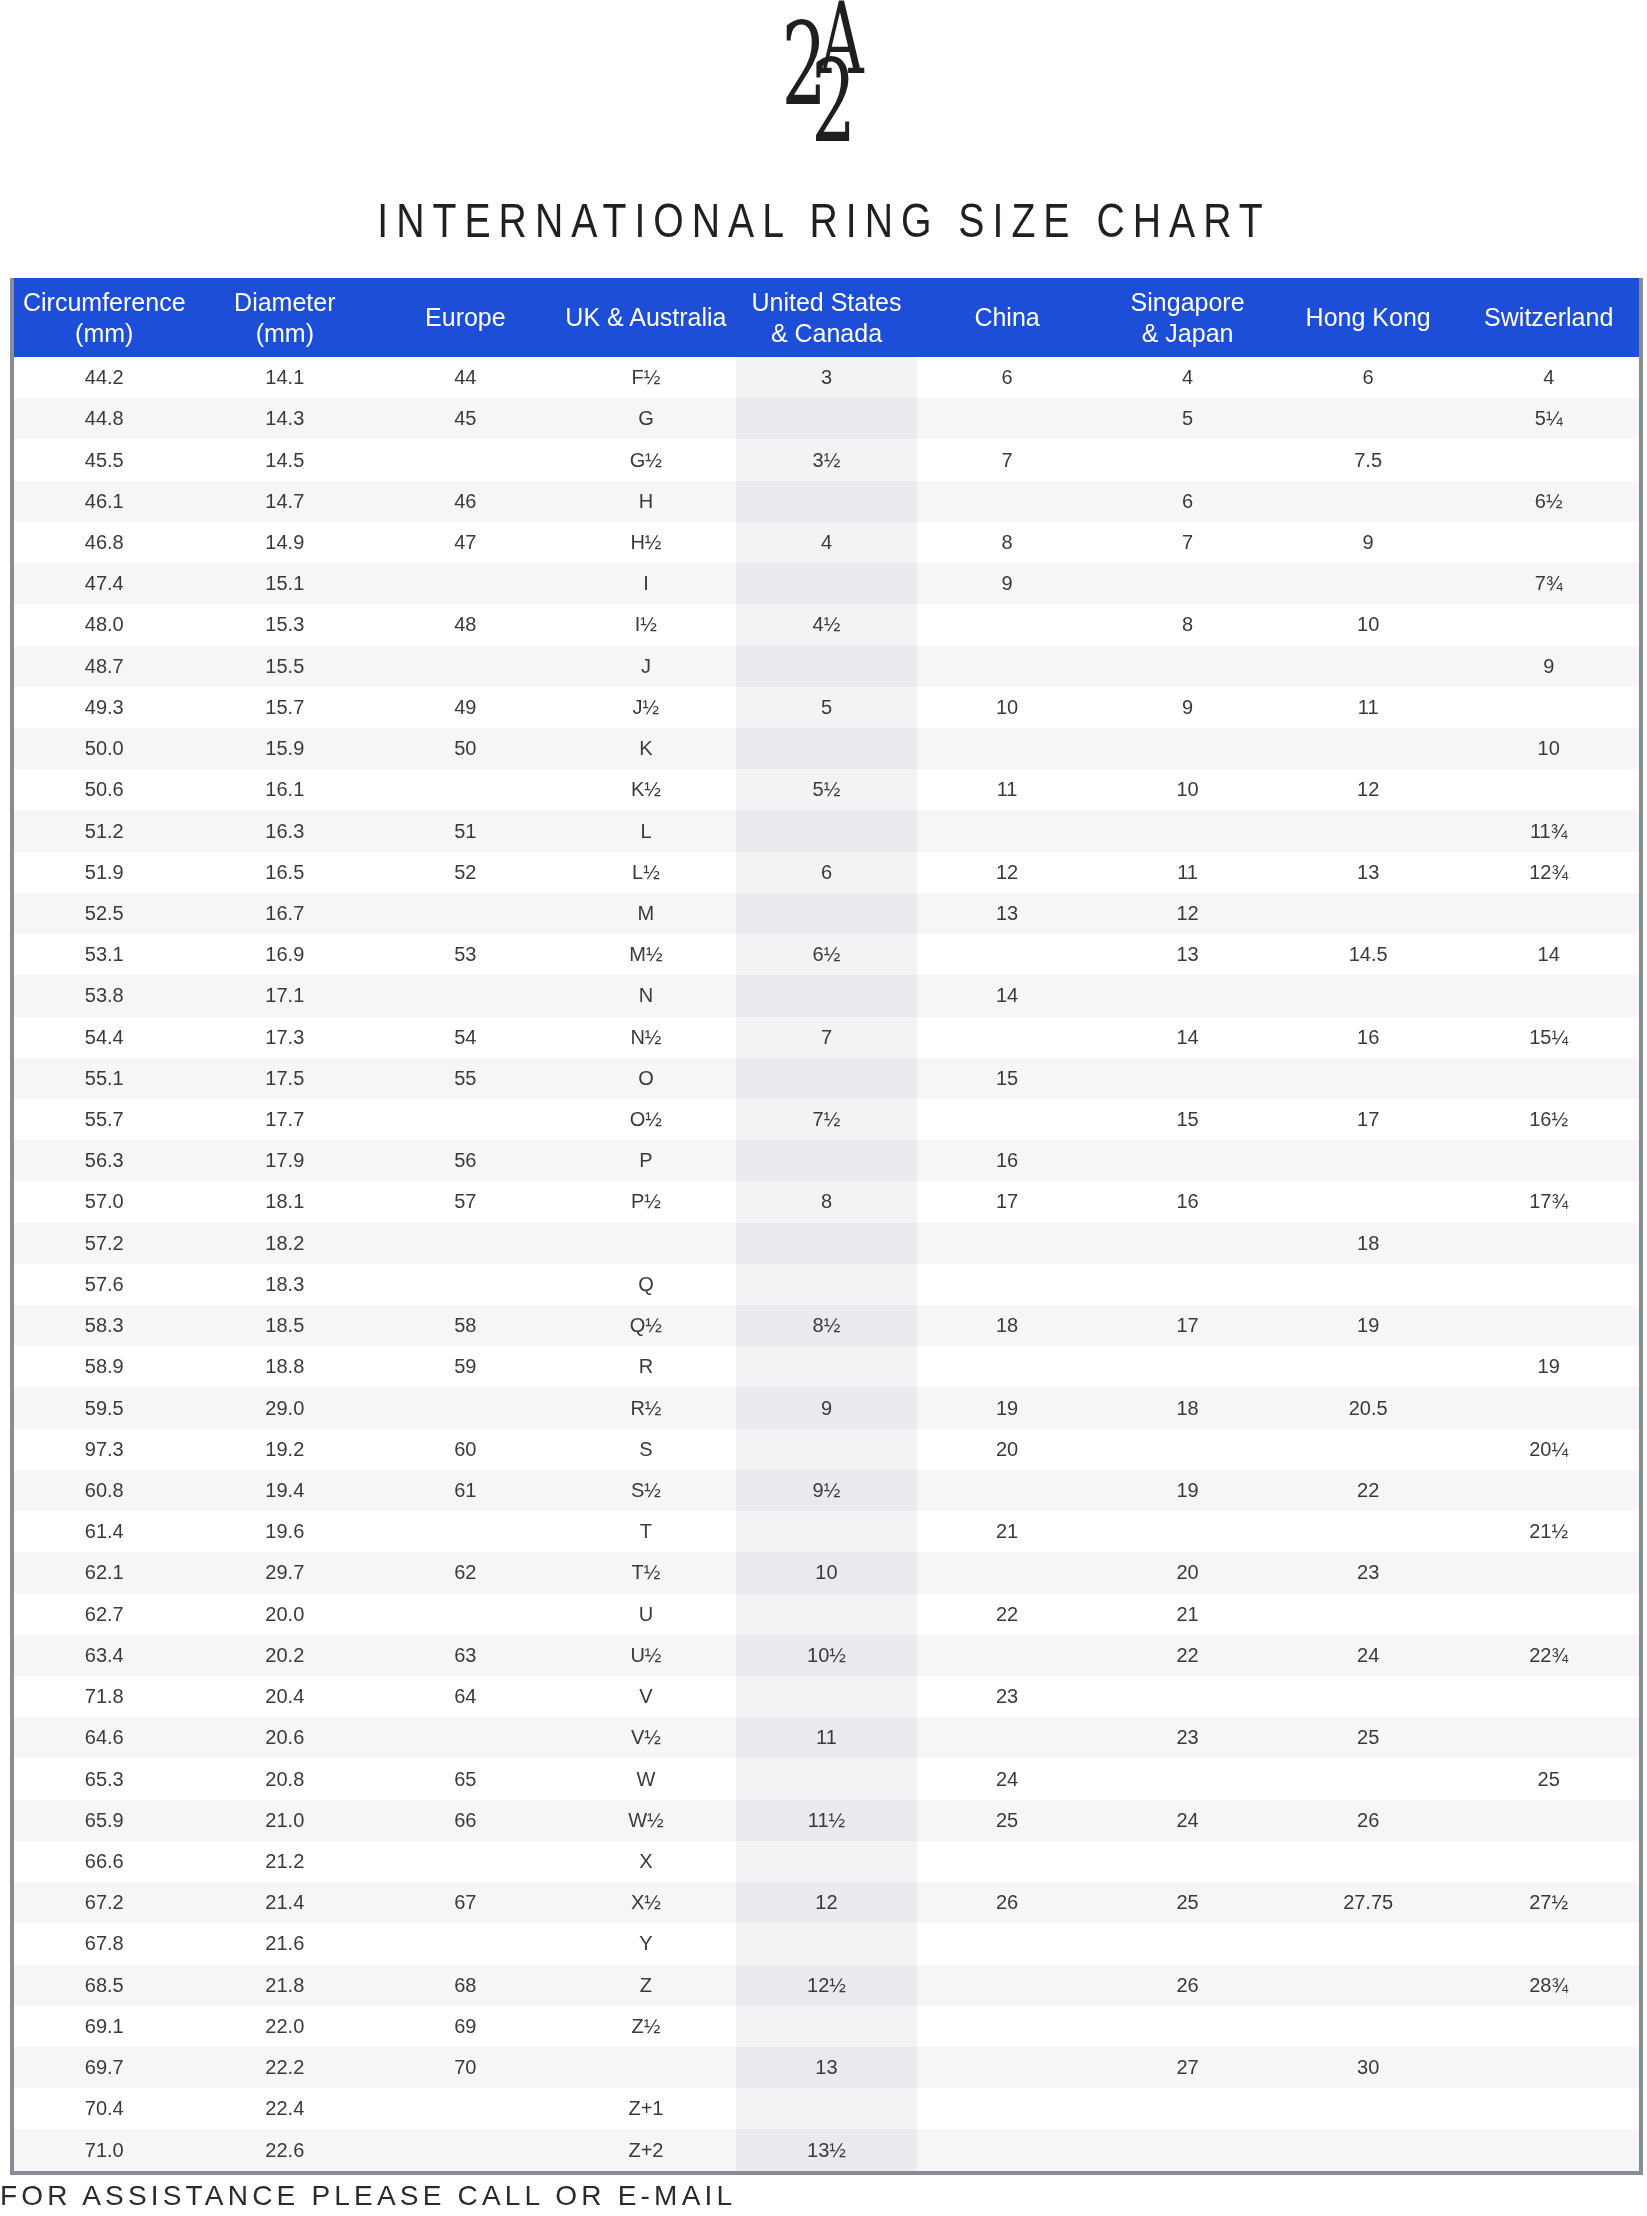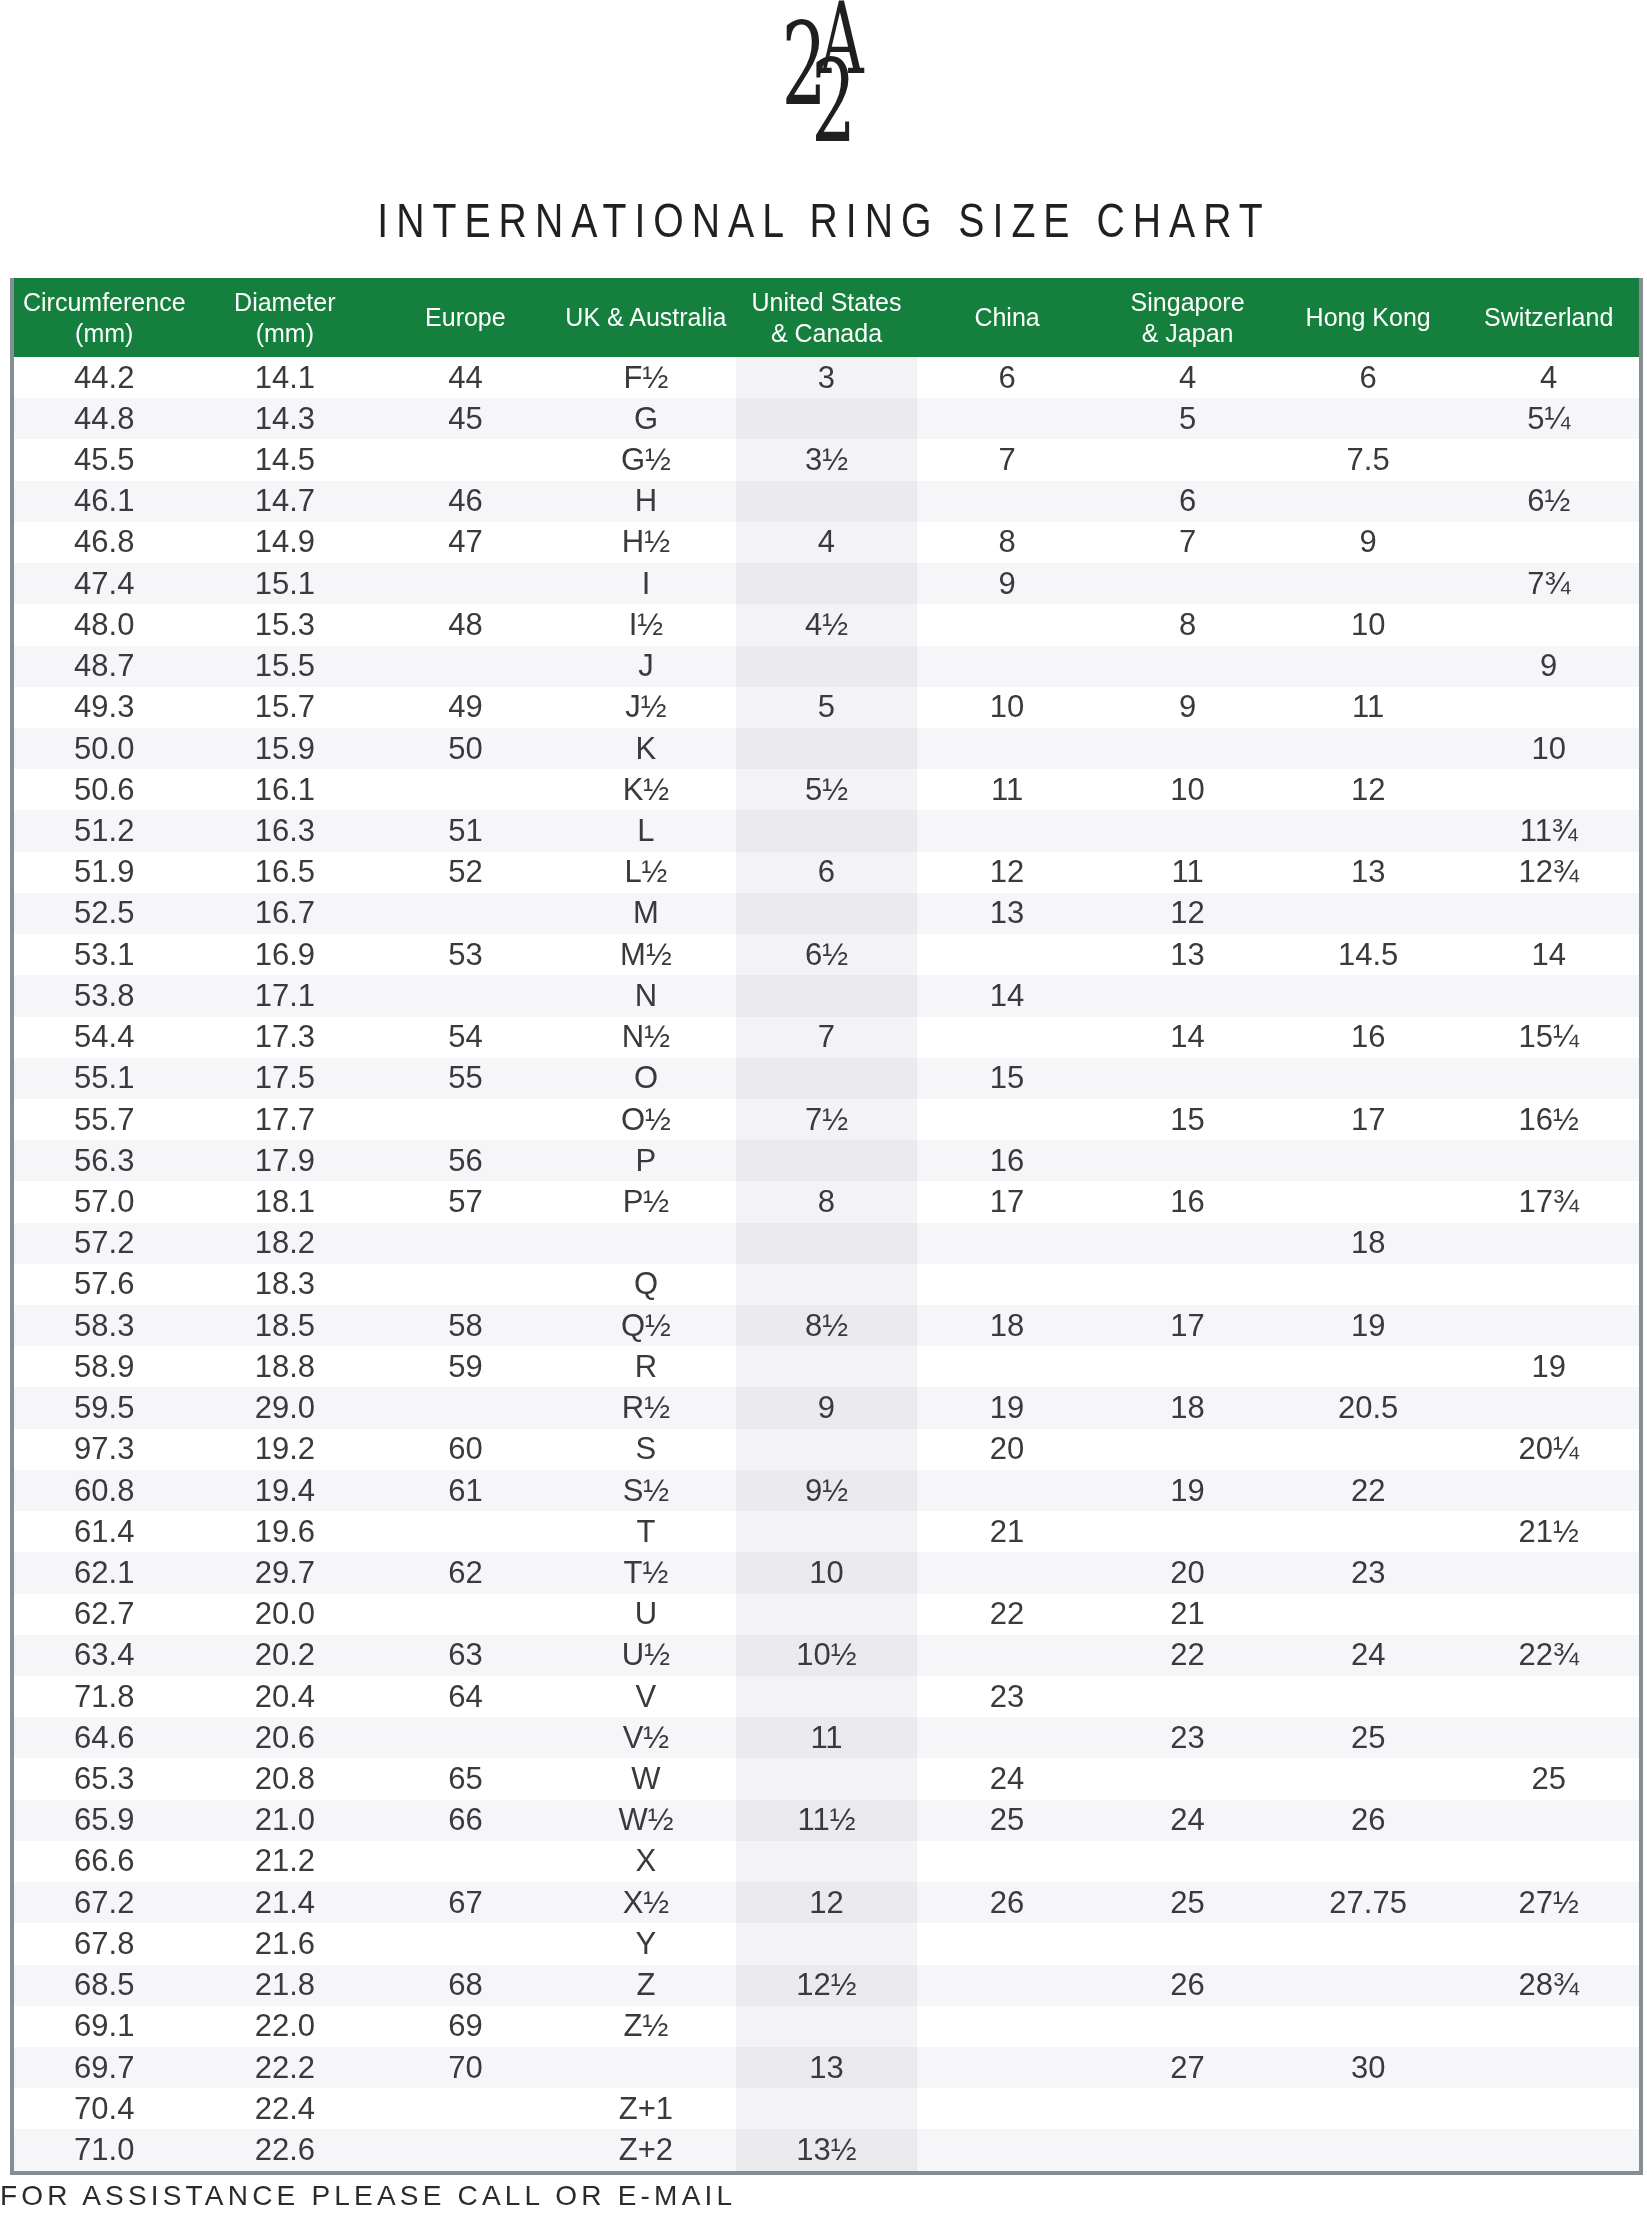--- a/index.html
+++ b/index.html
@@ -13,29 +13,29 @@
     position:absolute;top:192px;left:0;width:1648px;margin:0;
     text-align:center;font-size:49px;font-weight:400;letter-spacing:10px;
     color:#231f20;transform:scaleX(0.80);white-space:nowrap;
   }
   .table-wrap{
     position:absolute;left:10px;top:278px;width:1633px;height:1897px;
     box-sizing:border-box;border:4.2px solid #868d94;border-top:none;
   }
   .thead{
     display:grid;grid-template-columns:repeat(9,1fr);
-    height:79px;background:#15803d;color:#ffffff;
+    height:79px;background:#1d4ed8;color:#ffffff;
     align-items:center;text-align:center;
     font-size:25px;line-height:31px;
   }
   .tbody{
     display:grid;grid-template-columns:repeat(9,1fr);
     grid-auto-rows:calc(1814px / 44);
     height:1814px;text-align:center;
-    font-size:31px;color:#3a3a3e;
+    font-size:20px;color:#3a3a3e;
   }
   .td{display:flex;align-items:center;justify-content:center;overflow:hidden;}
   .stripe{background:#f6f6f8;}
   .us-band{background-image:linear-gradient(rgba(20,20,60,0.05),rgba(20,20,60,0.05));}
   .footer{
     position:absolute;top:2180px;left:0;width:1648px;
     text-align:left;font-size:28px;letter-spacing:4.2px;color:#2b2b2e;
     white-space:nowrap;
   }
 </style>

